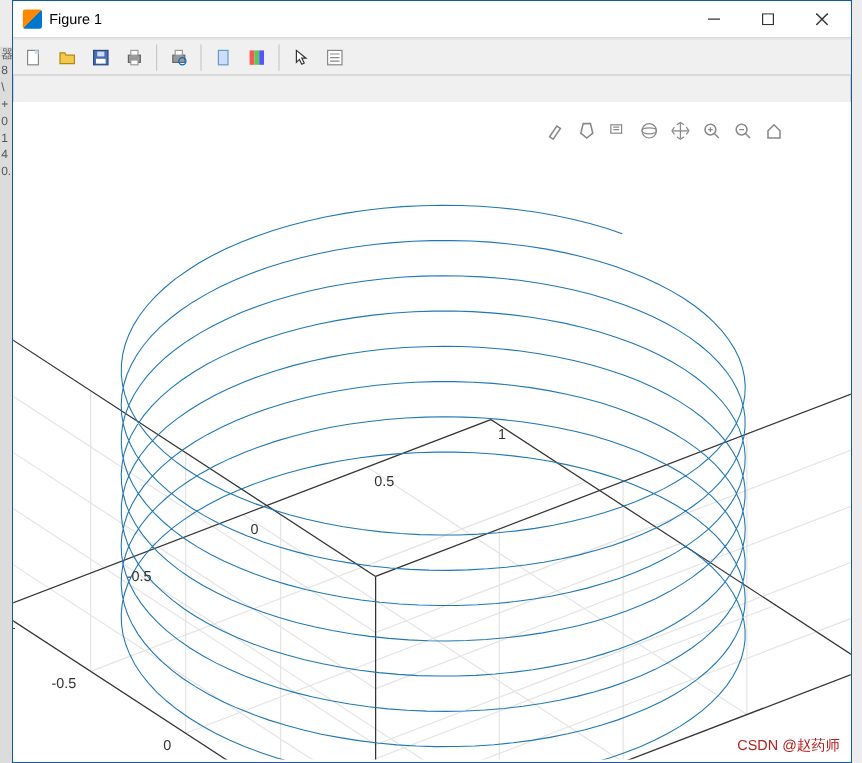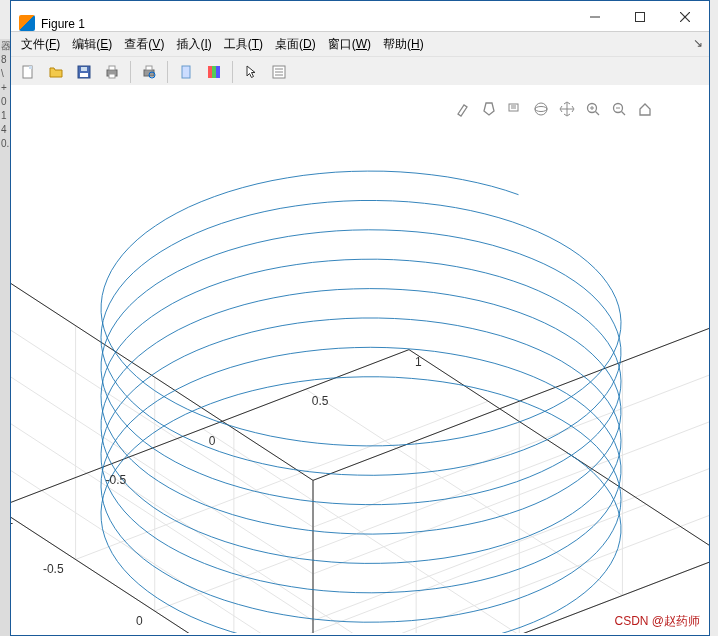--- a/index.html
+++ b/index.html
@@ -1,20 +1,20 @@
 <!DOCTYPE html>
 <html><head>
 <meta charset="utf-8">
 <style>
   html,body{margin:0;padding:0;width:718px;height:636px;font-family:"Microsoft YaHei",Arial,sans-serif;font-size:12px;background:#f0f0f0;overflow:hidden}
   .bg{position:absolute;top:0;left:0;width:718px;height:636px;background:#ececec}
   .leftstack{position:absolute;top:39px;left:0;width:10px;height:597px;background:#dcdcdc;border-right:1px solid #aaa;overflow:hidden;color:#555}
   .leftstack div{font-size:10px;line-height:14px;padding-left:1px}
   .win{position:absolute;top:0;left:10px;width:700px;height:636px;background:#f0f0f0;border:1px solid #1a5a99;box-sizing:border-box}
-  .titlebar{height:30px;background:#fff;display:flex;align-items:flex-end;padding:0 2px;border-bottom:1px solid #d0d0d0}
+  .titlebar{height:30px;background:#fff;display:flex;align-items:center;padding:0 2px;border-bottom:1px solid #d0d0d0}
   .ticon{width:16px;height:16px;margin:0 6px;background:linear-gradient(135deg,#f80 0 50%,#07c 50% 100%);border-radius:2px}
   .title{flex:1;font-size:12px;color:#000}
   .winbtn{width:45px;height:28px;display:flex;align-items:center;justify-content:center;color:#333}
   .menubar{height:24px;background:#f0f0f0;display:flex;align-items:center;padding:0 4px;position:relative}
   .menuitem{padding:2px 6px;cursor:default}
   .menuitem u{text-decoration:underline}
   .dropmark{position:absolute;right:6px;top:4px;color:#555}
   .toolbar{height:29px;background:#f0f0f0;border-top:1px solid #e2e2e2;border-bottom:1px solid #c8c8c8;display:flex;align-items:center;padding:0 4px;gap:2px}
   .tbtn{width:24px;height:24px;display:flex;align-items:center;justify-content:center;border:1px solid transparent;border-radius:2px}
   .tsep{width:1px;height:22px;background:#c8c8c8;margin:0 3px}
@@ -67,32 +67,20 @@
         </svg>
     </div>
     <div class="winbtn close">
       <svg width="10" height="10">
           <line x1="0" y1="0" x2="10" y2="10" stroke="#333" stroke-width="1.2"></line>
           <line x1="10" y1="0" x2="0" y2="10" stroke="#333" stroke-width="1.2"></line>
         </svg>
     </div>
   </div>
 
-  <div class="menubar">
-
-    <div class="menuitem">文件(<u>F</u>)</div>
-      <div class="menuitem">编辑(<u>E</u>)</div>
-      <div class="menuitem">查看(<u>V</u>)</div>
-      <div class="menuitem">插入(<u>I</u>)</div>
-      <div class="menuitem">工具(<u>T</u>)</div>
-      <div class="menuitem">桌面(<u>D</u>)</div>
-      <div class="menuitem">窗口(<u>W</u>)</div>
-      <div class="menuitem">帮助(<u>H</u>)</div>
-      <div class="dropmark">↘</div>
-  </div>
 
   <div class="toolbar">
       <div class="tbtn">
         <svg width="16" height="16">
           <rect x="3" y="2" width="9" height="12" fill="#fff" stroke="#888"></rect>
           <rect x="9" y="2" width="3" height="3" fill="#cde"></rect>
         </svg>
       </div>
       <div class="tbtn">
         <svg width="16" height="16">

